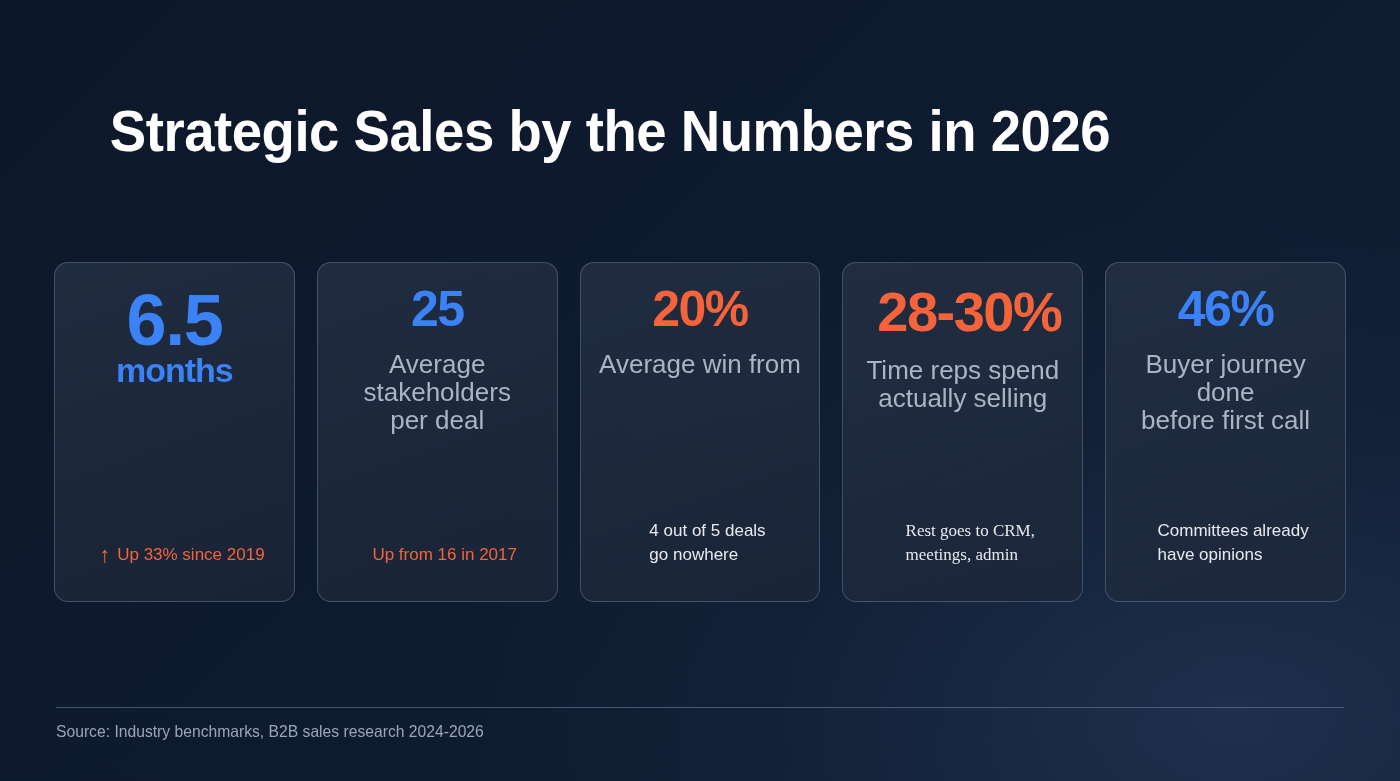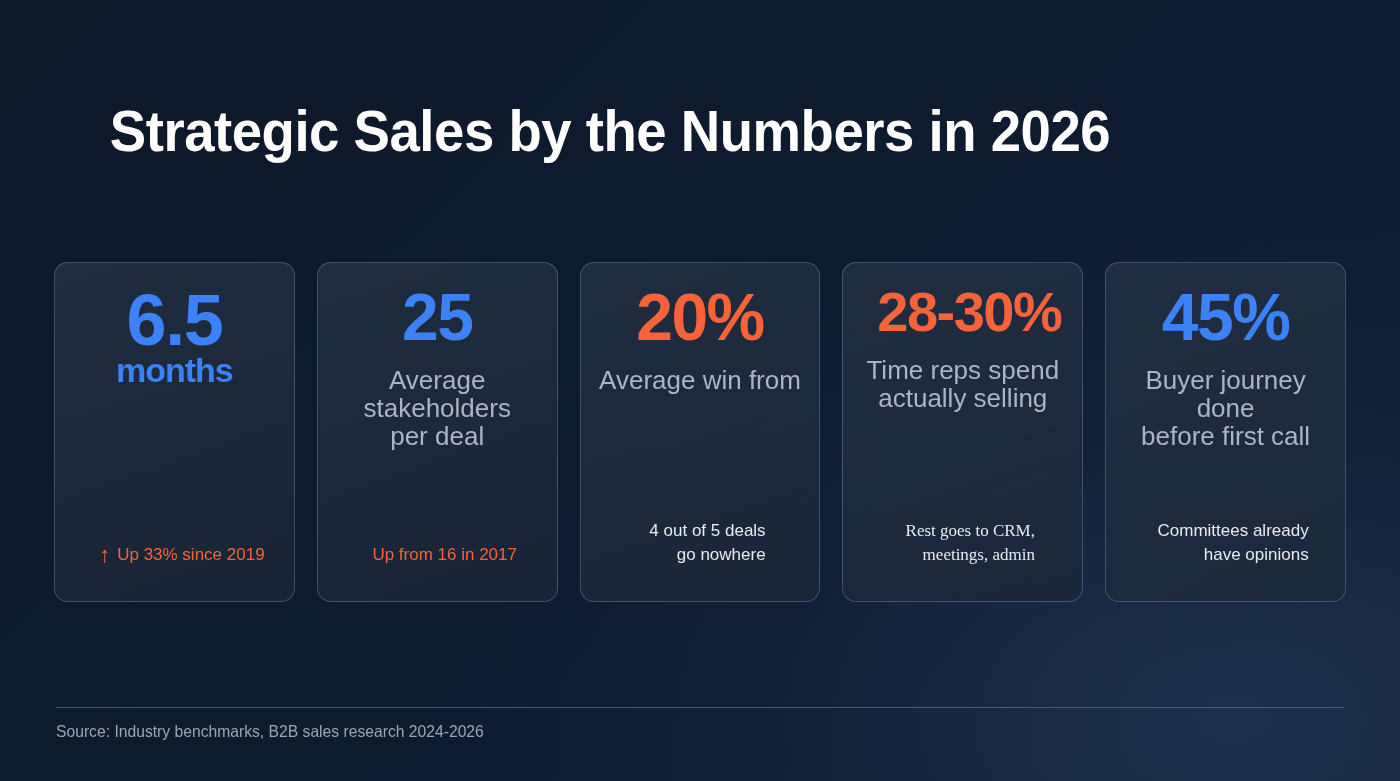--- a/index.html
+++ b/index.html
@@ -80,21 +80,21 @@
 
   .stat-value {
     font-weight:700;
     line-height:0.98;
     text-align:center;
     letter-spacing:-1.5px;
     white-space:pre-line;
   }
 
   .stat-value.size-xl { font-size:72px; }
-  .stat-value.size-lg { font-size:66px; }
+  .stat-value.size-lg { font-size:50px; }
   .stat-value.size-md { font-size:56px; }
 
   .stat-value .unit {
     display:block;
     font-size:34px;
     letter-spacing:-1px;
     margin-top:-2px;
   }
 
   .stat-label {
@@ -105,21 +105,21 @@
     text-align:center;
     white-space:pre-line;
   }
 
   .stat-note {
     position:absolute;
     left:25px; right:10px;
     bottom:34px;
     font-size:17px;
     line-height:24px;
-    text-align:right;
+    text-align:left;
     white-space:pre-line;
     display:flex;
     align-items:center;
     justify-content:center;
     gap:7px;
   }
 
   .stat-note .note-text { white-space:pre-line; }
 
   .arrow-up-icon {
@@ -187,21 +187,21 @@
         <div class="stat-zone">
           <div class="stat-value size-md" style="color: rgb(244, 99, 58); margin-left: 13px;">28-30%</div>
           <div class="stat-label">Time reps spend
 actually selling</div>
         </div>
         <div class="stat-note" style="color: rgb(232, 234, 238); font-family: Liberation Serif, serif;"><span class="note-text">Rest goes to CRM,
 meetings, admin</span></div>
       </div>
       <div class="card">
         <div class="stat-zone">
-          <div class="stat-value size-lg" style="color: rgb(59, 130, 246);">45%</div>
+          <div class="stat-value size-lg" style="color: rgb(59, 130, 246);">46%</div>
           <div class="stat-label">Buyer journey done
 before first call</div>
         </div>
         <div class="stat-note" style="color: rgb(232, 234, 238);"><span class="note-text">Committees already
 have opinions</span></div>
       </div>
     </div>
 
   <div class="footer-divider"></div>
 

